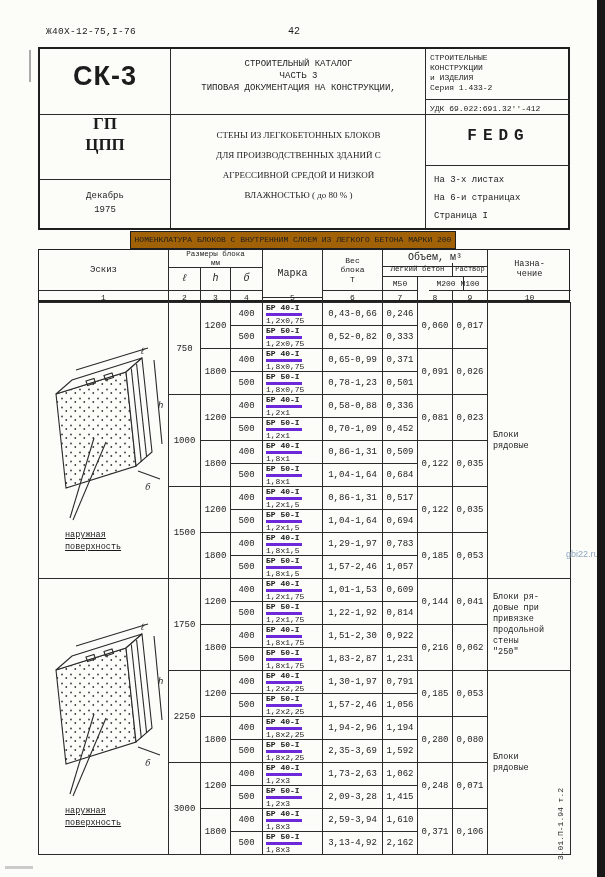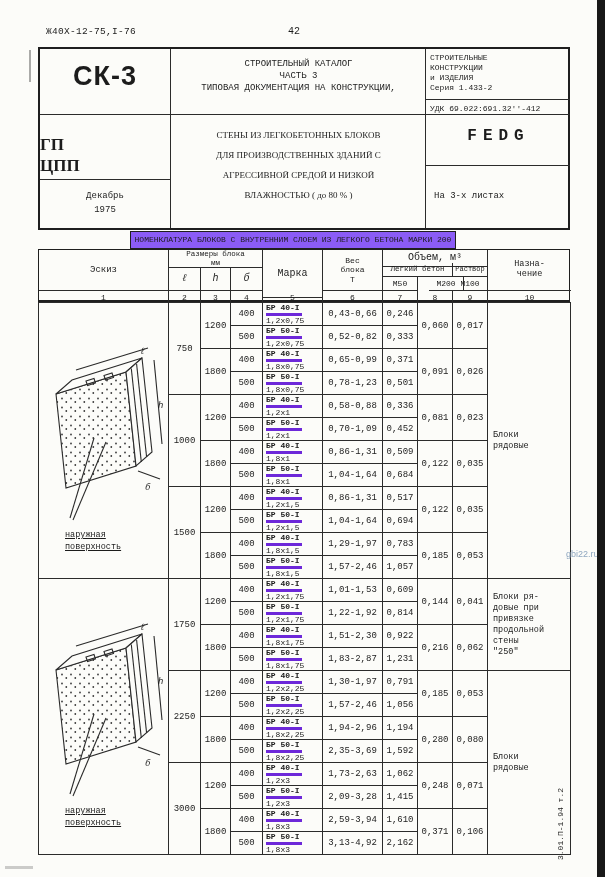--- a/index.html
+++ b/index.html
@@ -17,29 +17,29 @@
   .hv2{left:385px;top:0;width:1px;height:179px;background:#2b2b2b;}
   .hh-main{left:0;top:65px;width:530px;height:1px;background:#2b2b2b;}
   .hh-left{left:0;top:130px;width:130px;height:1px;background:#2b2b2b;}
   .hh-udk{left:385px;top:50px;width:145px;height:1px;background:#2b2b2b;}
   .hh-fedg{left:385px;top:116px;width:145px;height:1px;background:#2b2b2b;}
   .sk3{left:0;top:12px;width:130px;text-align:center;font-family:"Liberation Sans",sans-serif;
        font-weight:bold;font-size:27px;letter-spacing:1px;}
   .catalog{left:132px;top:9px;width:253px;text-align:center;font-size:9px;line-height:12px;}
   .org{left:390px;top:4px;width:140px;font-size:8px;line-height:10px;}
   .udk{left:390px;top:55px;width:140px;font-size:8px;}
-  .gp{left:0;top:85px;width:130px;text-align:left;font-family:"Liberation Serif",serif;
+  .gp{left:0;top:64px;width:130px;text-align:center;font-family:"Liberation Serif",serif;
       font-weight:bold;font-size:17px;line-height:21px;}
   .monthyear{left:0;top:140px;width:130px;text-align:center;font-size:9px;line-height:14px;}
   .title{left:132px;top:76px;width:253px;text-align:center;font-size:9px;line-height:20px;font-family:Liberation Serif, serif;}
   .fedg{left:385px;top:78px;width:147px;text-align:center;font-weight:bold;font-size:16px;letter-spacing:6px;}
-  .sheets{left:394px;top:122px;width:136px;font-size:9px;line-height:18px;margin-top:16px;}
-
-  
-  .caption-box{left:130px;top:231px;width:326px;height:18px;border:1.5px solid #1f1f1f;background:#8b5cf6;
+  .sheets{left:394px;top:122px;width:136px;font-size:9px;line-height:18px;}
+
+  
+  .caption-box{left:130px;top:231px;width:326px;height:18px;border:1.5px solid #1f1f1f;background:#a16207;
                font-size:8px;line-height:15px;text-align:center;white-space:nowrap;overflow:hidden;}
 
   
   .thead-area{left:38px;top:249px;width:532px;height:53px;border:1.5px solid #1f1f1f;border-bottom:2px solid #1f1f1f;background:#fcfcf9;}
   .hc{position:absolute;box-sizing:border-box;border-right:1px solid #2b2b2b;border-bottom:1px solid #2b2b2b;
       display:flex;flex-direction:column;align-items:center;justify-content:center;line-height:1.15;text-align:center;}
   #hc-eskiz{left:0;top:0;width:130px;height:41px;font-size:9px;}
   #hc-razm{left:130px;top:0;width:94px;height:18px;font-size:7.5px;}
   #hc-l{left:130px;top:18px;width:32px;height:23px;font-size:10px;font-style:italic;}
   #hc-h{left:162px;top:18px;width:30px;height:23px;font-size:10px;font-style:italic;}
@@ -120,20 +120,22 @@
     <div class="abs title">
       <div>СТЕНЫ ИЗ ЛЕГКОБЕТОННЫХ БЛОКОВ</div>
       <div>ДЛЯ ПРОИЗВОДСТВЕННЫХ ЗДАНИЙ С</div>
       <div>АГРЕССИВНОЙ СРЕДОЙ И НИЗКОЙ</div>
       <div>ВЛАЖНОСТЬЮ ( до 80 % )</div>
     </div>
 
     <div class="abs fedg">FEDG</div>
     <div class="abs sheets">
       <div>На 3-х листах</div>
+      <div>На 6-и страницах</div>
+      <div>Страница I</div>
     </div>
   </div>
 
   <div class="abs caption-box">НОМЕНКЛАТУРА БЛОКОВ С ВНУТРЕННИМ СЛОЕМ ИЗ ЛЕГКОГО БЕТОНА МАРКИ 200</div>
 
   <div class="abs thead-area">
     <div class="hc" id="hc-eskiz">Эскиз</div>
     <div class="hc" id="hc-razm">
       <div>Размеры блока</div>
       <div>мм</div>

